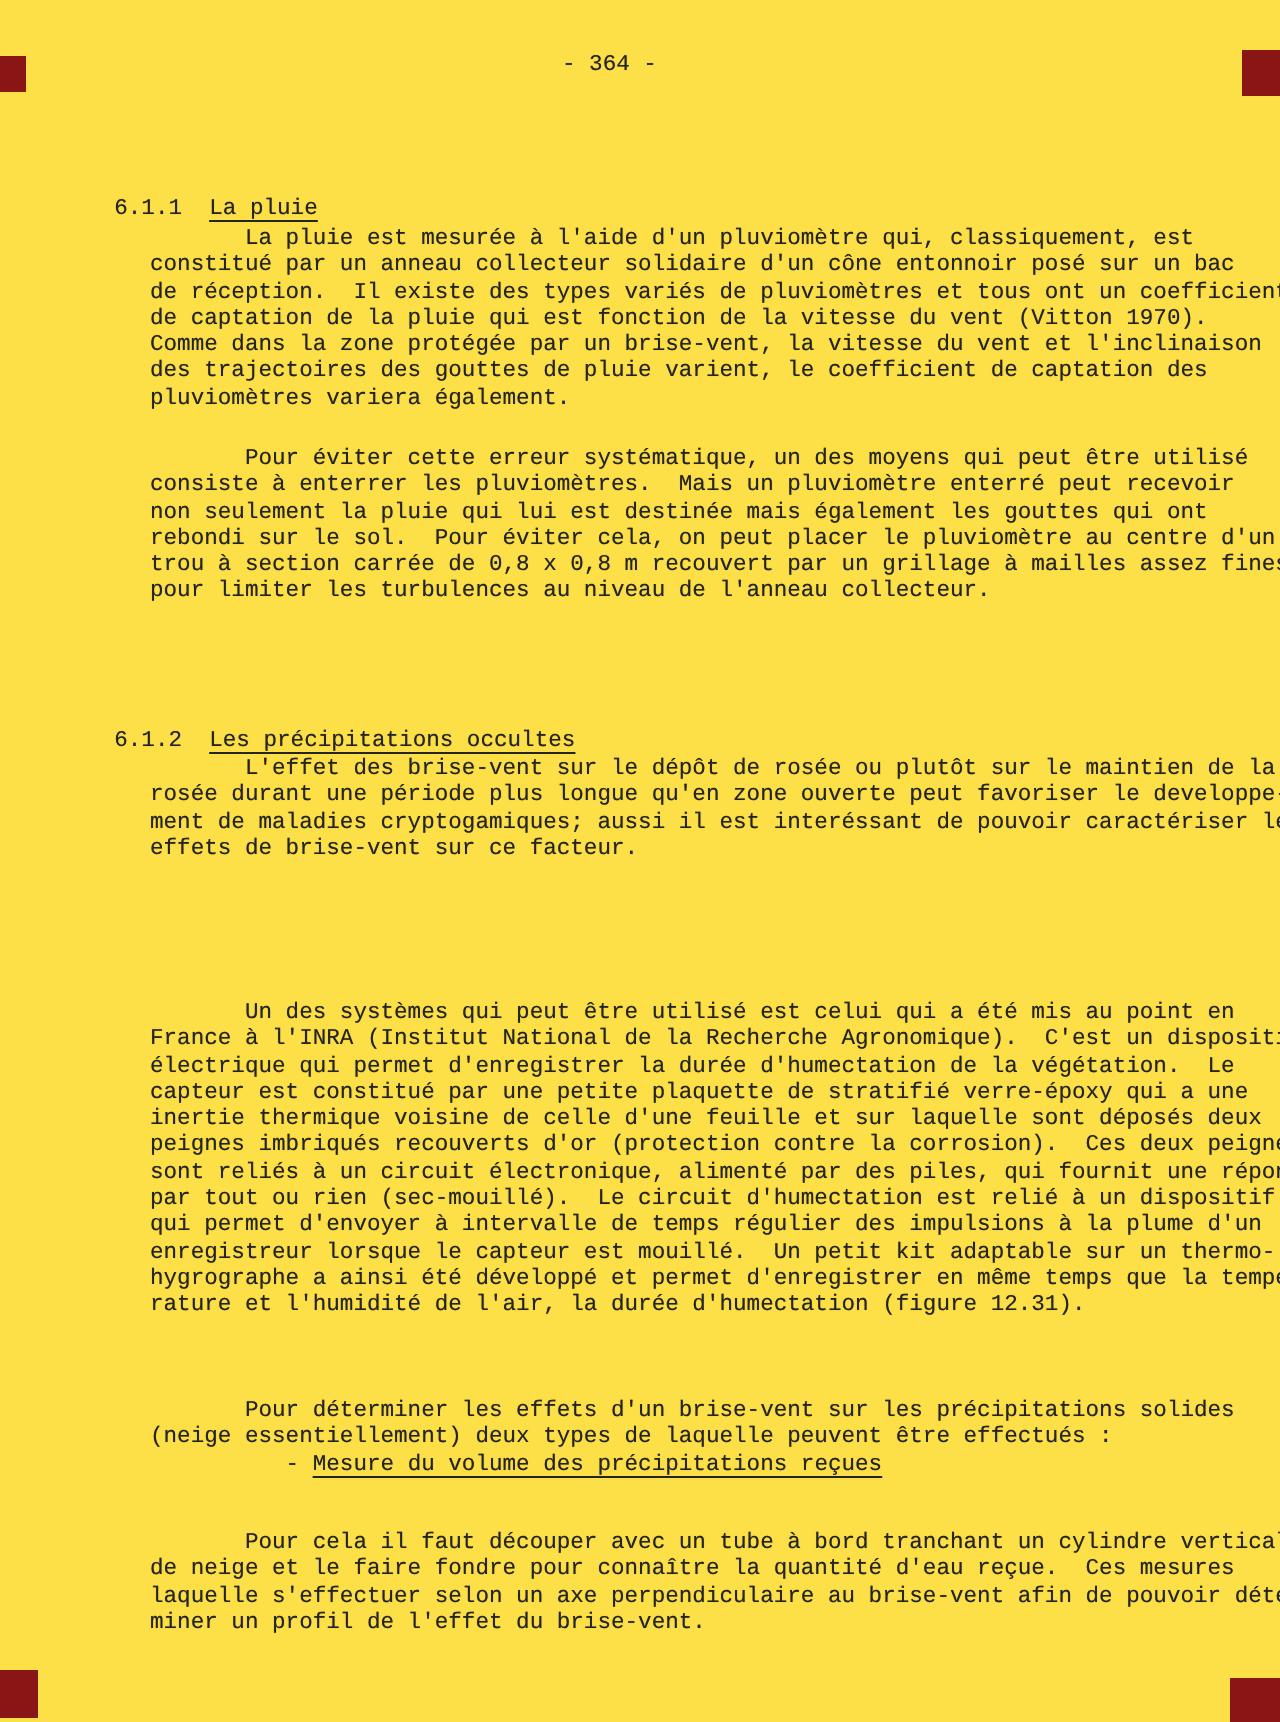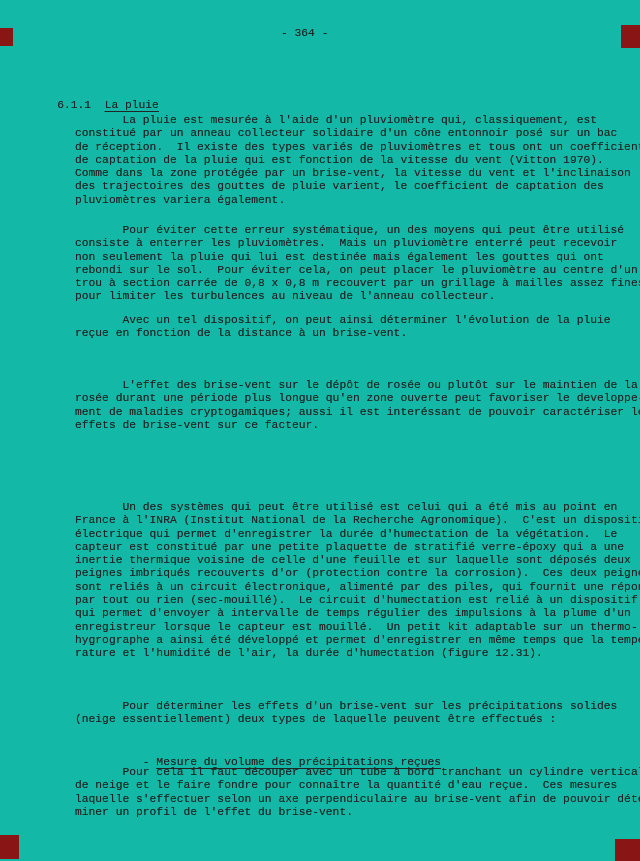--- a/index.html
+++ b/index.html
@@ -1,19 +1,19 @@
 <!DOCTYPE html>
 <html><head>
 <meta charset="utf-8">
 <style>
   html,body{margin:0;padding:0;background:#e8e8e8;}
   .page{
     position:relative;
     width:640px;height:861px;
-    background:#14b8a6;
+    background:#fde047;
     overflow:hidden;
     font-family:"Liberation Mono","DejaVu Sans Mono",monospace;
     font-size:11.3px;
     line-height:13.3px;
     color:#242424;
     text-shadow:0 0 .4px rgba(20,20,20,.45);
   }
   .block{position:absolute;left:30px;}
   .para{white-space:pre;margin-left:45px;}
   .pagenum{position:absolute;left:281px;top:27px;white-space:pre;}
@@ -50,23 +50,24 @@
 des trajectoires des gouttes de pluie varient, le coefficient de captation des
 pluviomètres variera également.</div>
 
   <div class="block para" style="top:224px">       Pour éviter cette erreur systématique, un des moyens qui peut être utilisé
 consiste à enterrer les pluviomètres.  Mais un pluviomètre enterré peut recevoir
 non seulement la pluie qui lui est destinée mais également les gouttes qui ont
 rebondi sur le sol.  Pour éviter cela, on peut placer le pluviomètre au centre d'un
 trou à section carrée de 0,8 x 0,8 m recouvert par un grillage à mailles assez fines
 pour limiter les turbulences au niveau de l'anneau collecteur.</div>
 
-  <div class="block para" style="top:314px">       Avec un tel dispositif, on peut ainsi déterminer l'évolution de la pluie
-reçue en fonction de la distance à un brise-vent.</div>
 
+  <div class="block heading" style="top:352px">
+    <span class="hnum">6.1.2</span><span class="u">Les précipitations occultes</span>
+  </div>
 
   <div class="block para" style="top:379px">       L'effet des brise-vent sur le dépôt de rosée ou plutôt sur le maintien de la
 rosée durant une période plus longue qu'en zone ouverte peut favoriser le developpe-
 ment de maladies cryptogamiques; aussi il est interéssant de pouvoir caractériser les
 effets de brise-vent sur ce facteur.</div>
 
 
   <div class="block para" style="top:501px">       Un des systèmes qui peut être utilisé est celui qui a été mis au point en
 France à l'INRA (Institut National de la Recherche Agronomique).  C'est un dispositif
 électrique qui permet d'enregistrer la durée d'humectation de la végétation.  Le
@@ -77,21 +78,21 @@
 par tout ou rien (sec-mouillé).  Le circuit d'humectation est relié à un dispositif
 qui permet d'envoyer à intervalle de temps régulier des impulsions à la plume d'un
 enregistreur lorsque le capteur est mouillé.  Un petit kit adaptable sur un thermo-
 hygrographe a ainsi été développé et permet d'enregistrer en même temps que la tempé-
 rature et l'humidité de l'air, la durée d'humectation (figure 12.31).</div>
 
 
   <div class="block para" style="top:700px">       Pour déterminer les effets d'un brise-vent sur les précipitations solides
 (neige essentiellement) deux types de laquelle peuvent être effectués :</div>
 
-  <div class="block para" style="top:743px">
+  <div class="block para" style="top:714px">
     <span>      - </span><span class="u">Mesure du volume des précipitations reçues</span>
   </div>
 
   <div class="block para" style="top:766px">       Pour cela il faut découper avec un tube à bord tranchant un cylindre vertical
 de neige et le faire fondre pour connaître la quantité d'eau reçue.  Ces mesures
 laquelle s'effectuer selon un axe perpendiculaire au brise-vent afin de pouvoir déter-
 miner un profil de l'effet du brise-vent.</div>
 
 </div>
 

